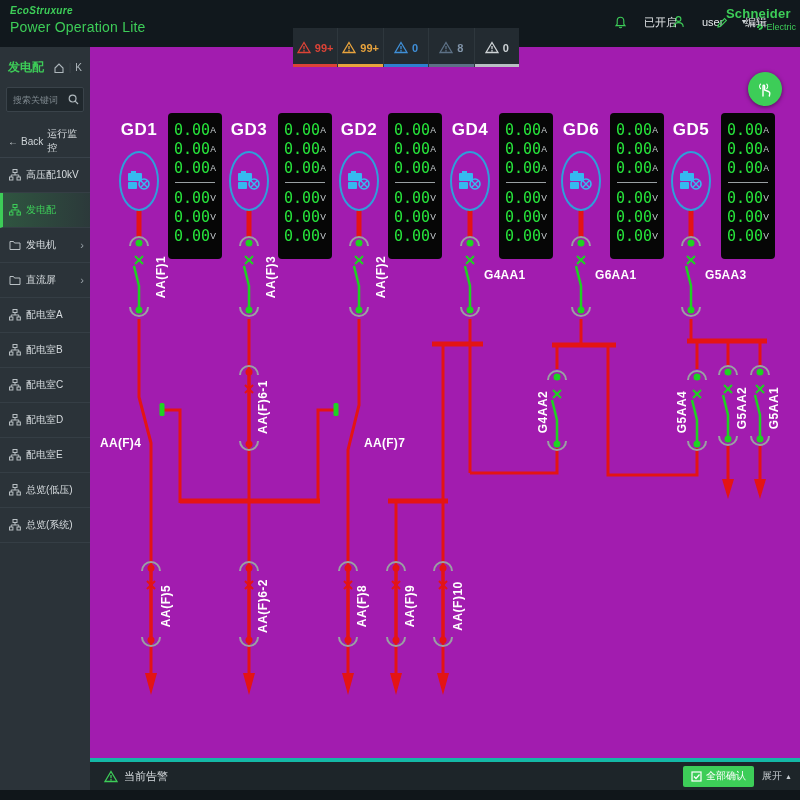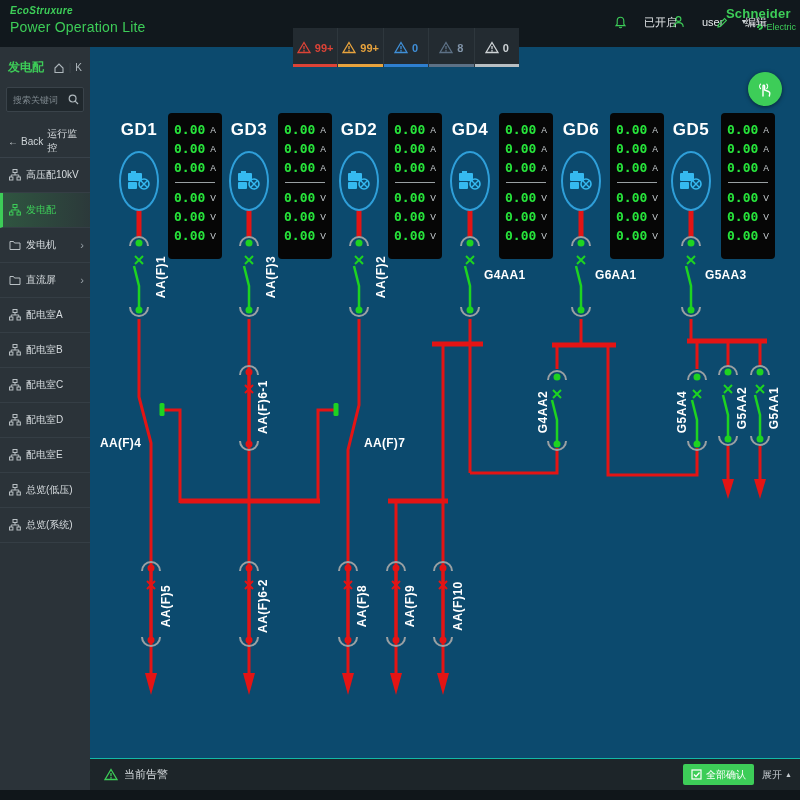--- a/index.html
+++ b/index.html
@@ -41,34 +41,34 @@
   .sb-back .bk{cursor:pointer;display:flex;align-items:center;gap:3px;}
   .sb-back .mon{margin-left:auto;font-size:10px;color:#d7dcdf;}
   .sb-sep{left:0;top:110px;width:90px;height:1px;background:#39424a;}
   .menu{left:0;top:111px;width:90px;}
   .menu-item{height:35px;display:flex;align-items:center;padding:0 6px 0 9px;border-bottom:1px solid #353e45;color:#d9dee1;font-size:10px;cursor:pointer;box-sizing:border-box;gap:5px;}
   .menu-item .lbl{flex:1;white-space:nowrap;overflow:hidden;}
   .menu-item .chev{color:#9aa3a9;font-size:11px;}
   .menu-item.selected{color:#3dcd58;border-left:3px solid #3dcd58;padding-left:6px;background:linear-gradient(90deg,rgba(61,205,88,.22),rgba(61,205,88,.04));}
   .icon-12{width:12px;height:12px;flex:0 0 12px;}
   
-  .canvas{left:90px;top:47px;width:710px;height:711px;background:#0c4a6e;z-index:5;}
+  .canvas{left:90px;top:47px;width:710px;height:711px;background:#a21caf;z-index:5;}
   .wires{position:absolute;left:0;top:0;}
   .gen-label{width:60px;text-align:center;color:#fff;font-size:17px;font-weight:bold;letter-spacing:.5px;}
   .gen-circle{width:36px;height:56px;border:2px solid #2f9fd9;border-radius:50%;display:flex;align-items:center;justify-content:center;}
   .panel{width:54px;height:146px;background:#060606;border-radius:4px;box-sizing:border-box;padding:7px 6px 0 6px;}
   .m-row{display:flex;justify-content:space-between;align-items:center;height:19px;}
-  .m-val{color:#27e43b;font-size:13px;font-weight:bold;font-family:"DejaVu Sans Mono",monospace;}
+  .m-val{color:#27e43b;font-size:15px;font-weight:normal;font-family:"DejaVu Sans Mono",monospace;}
   .m-unit{color:#cfd5d8;font-size:8.5px;}
   .m-div{height:1px;background:#9aa0a3;margin:5px 1px;}
   .dev-rot{transform:translate(-50%,-50%) rotate(-90deg);white-space:nowrap;color:#fff;font-size:12px;font-weight:bold;letter-spacing:.5px;}
   .dev-h{white-space:nowrap;color:#fff;font-size:12px;font-weight:bold;letter-spacing:.3px;}
   .fab{width:34px;height:34px;border-radius:50%;background:#3dcd58;display:flex;align-items:center;justify-content:center;cursor:pointer;box-shadow:0 1px 4px rgba(0,0,0,.5);}
   
-  .bottombar{left:90px;top:758px;width:710px;height:32px;background:#1d2529;border-top:1px solid #14b8a6;display:flex;align-items:center;box-sizing:border-box;padding:0 8px 0 14px;z-index:25;}
+  .bottombar{left:90px;top:758px;width:710px;height:32px;background:#1d2529;border-top:4px solid #14b8a6;display:flex;align-items:center;box-sizing:border-box;padding:0 8px 0 14px;z-index:25;}
   .bb-alarm{display:flex;align-items:center;gap:6px;color:#d7dcdf;font-size:11px;}
   .bb-right{margin-left:auto;display:flex;align-items:center;gap:8px;}
   .ack-btn{background:#3dcd58;color:#fff;font-size:10px;border:none;border-radius:2px;height:21px;padding:0 8px;display:flex;align-items:center;gap:4px;cursor:pointer;font-family:inherit;}
   .expand{color:#c7cdd1;font-size:10px;display:flex;align-items:center;gap:3px;cursor:pointer;}
   .bstrip{left:0;top:790px;width:800px;height:10px;background:#10161a;z-index:26;}
 </style>
 </head>
 <body>
 
 <div class="abs topbar">

